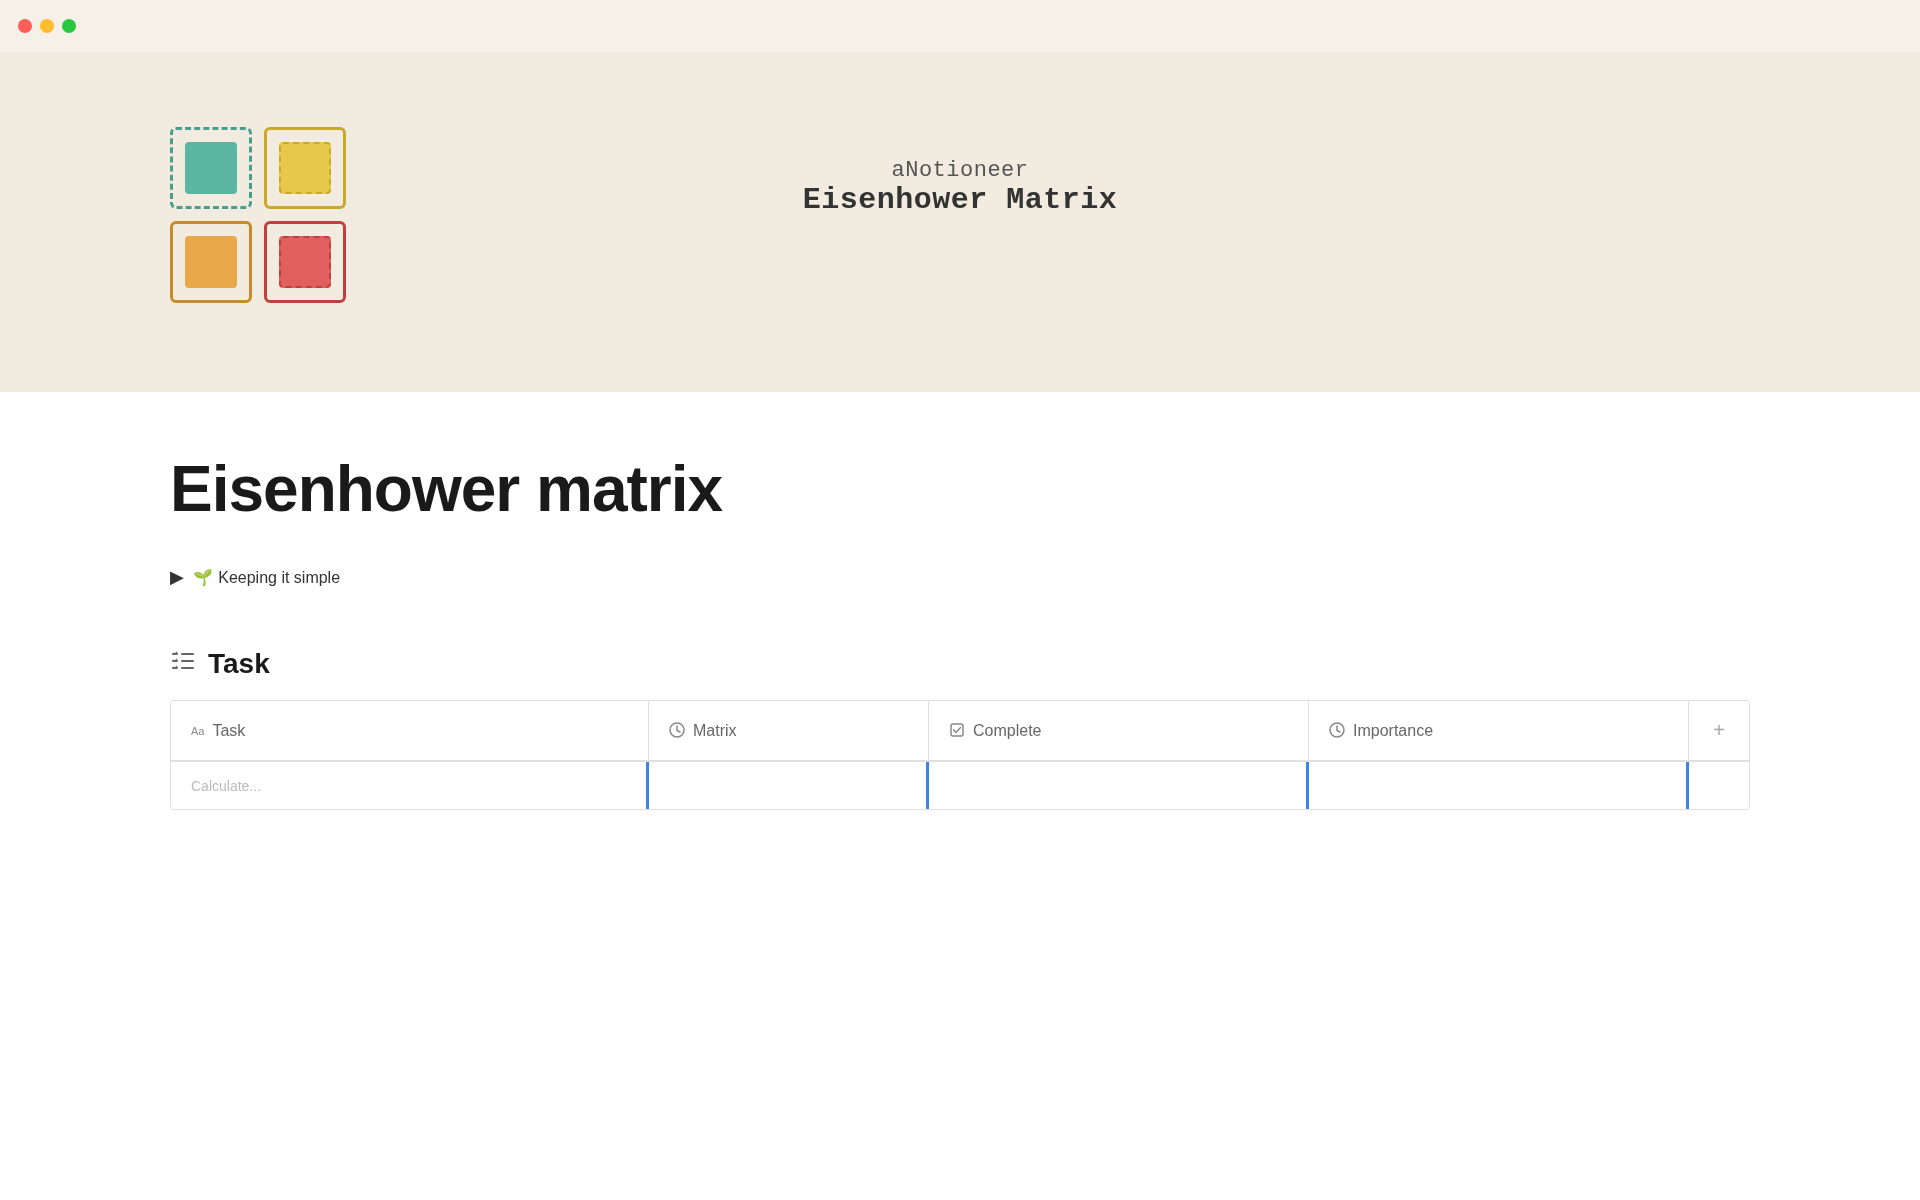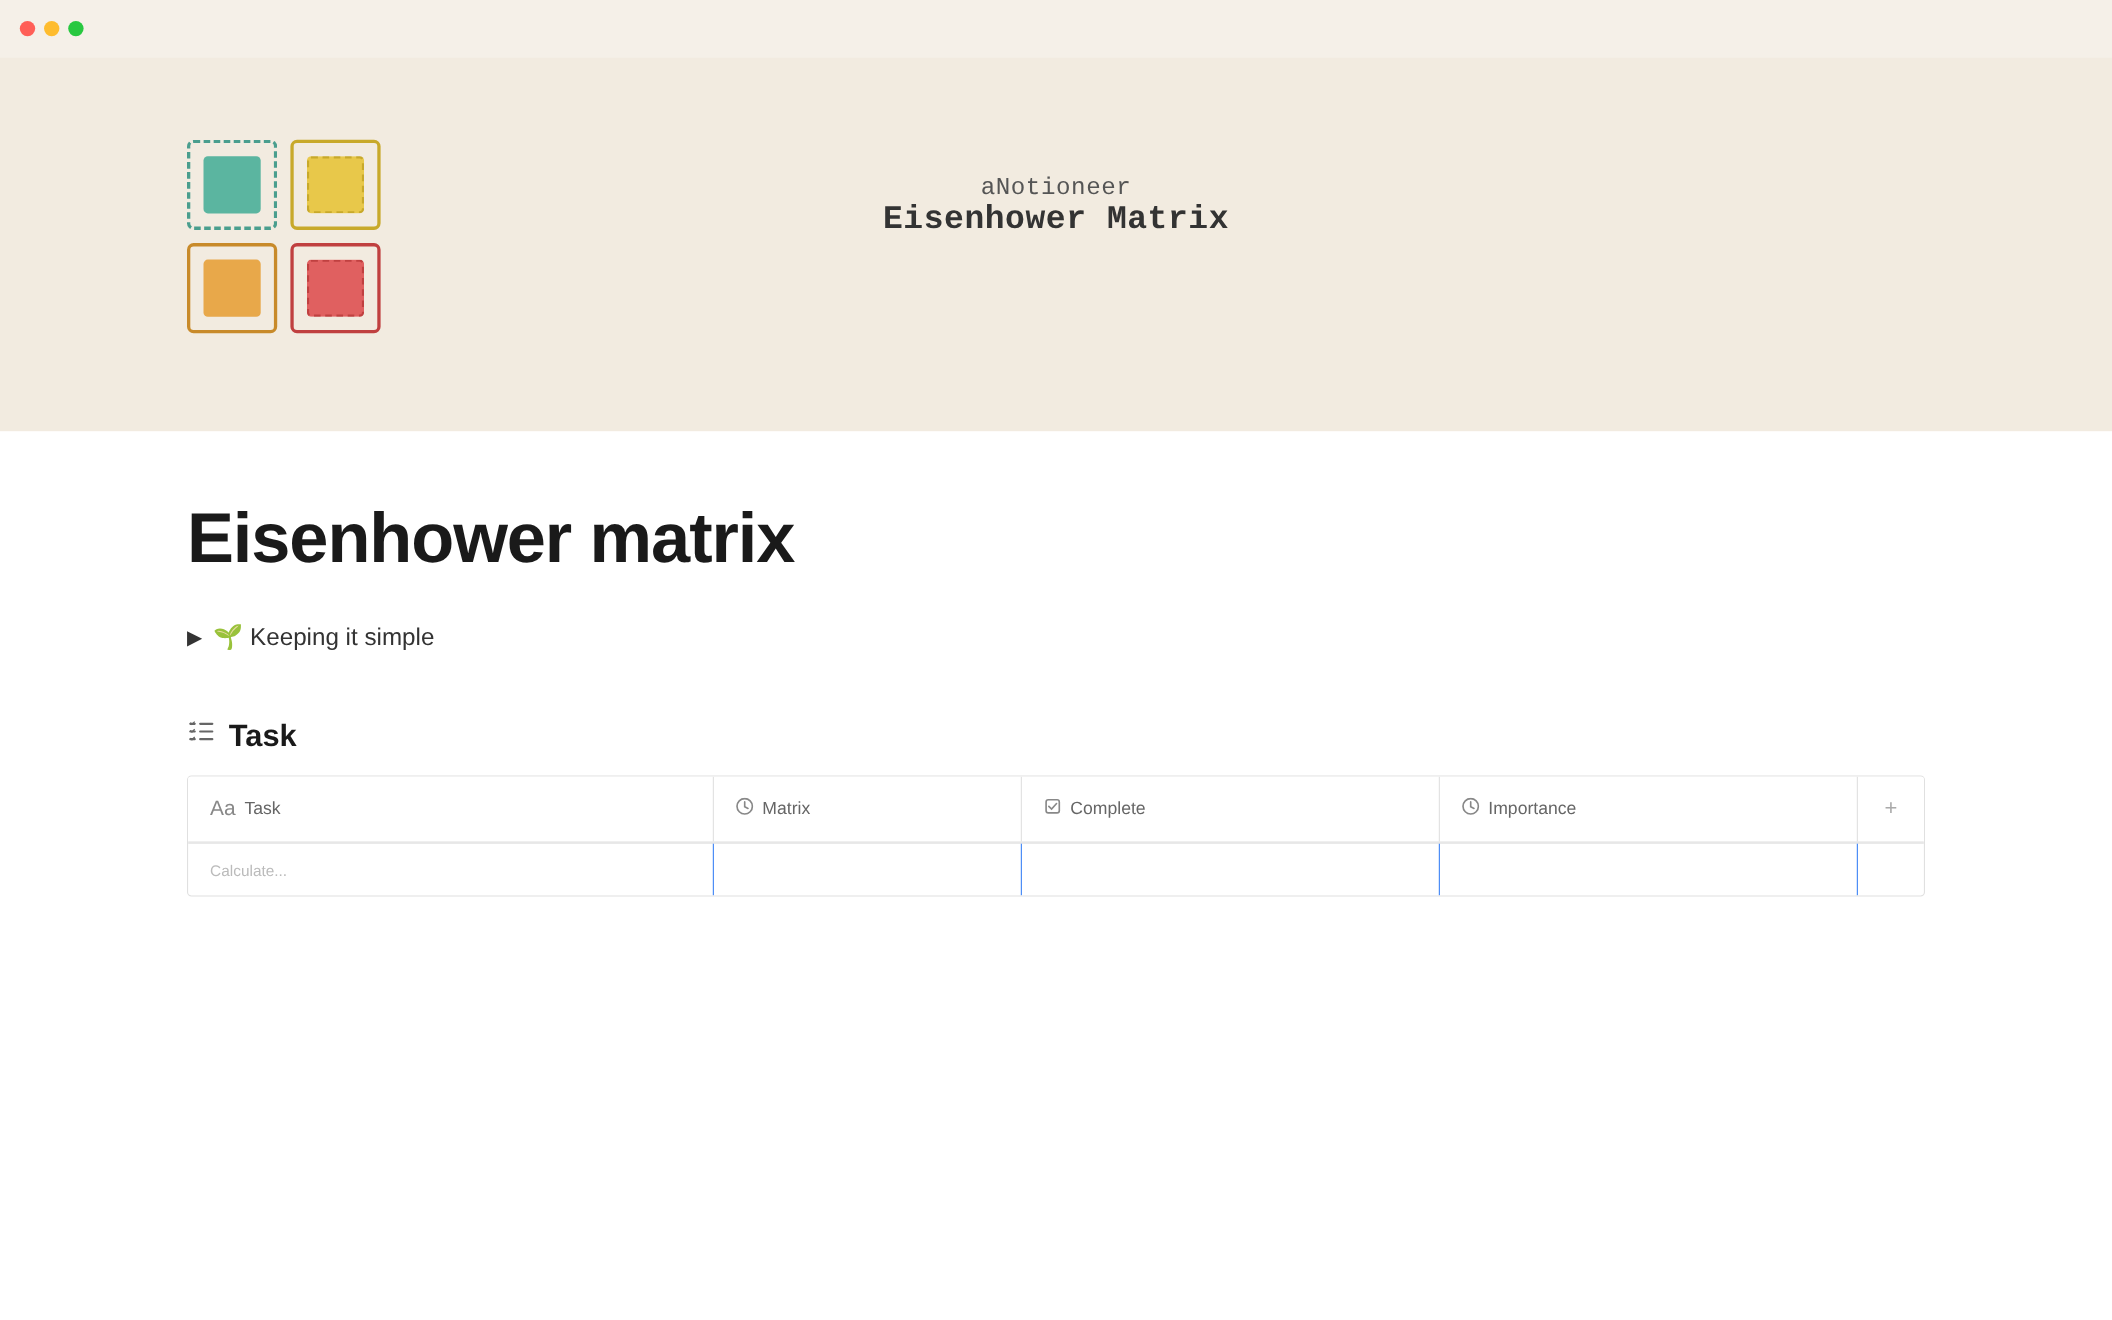--- a/index.html
+++ b/index.html
@@ -158,21 +158,21 @@
       margin-bottom: 60px;
     }
 
     .toggle-arrow {
       font-size: 18px;
       color: #333;
       cursor: pointer;
     }
 
     .toggle-text {
-      font-size: 22px;
+      font-size: 16px;
       color: #333;
     }
 
     
     .tasks-header {
       display: flex;
       align-items: center;
       gap: 12px;
       margin-bottom: 20px;
     }
@@ -213,37 +213,37 @@
       gap: 8px;
       border-right: 1px solid #e0e0e0;
     }
 
     .table-header-cell:last-child {
       border-right: none;
       justify-content: center;
     }
 
     .col-icon {
-      font-size: 19px;
+      font-size: 11px;
       color: #888;
     }
 
     
     .table-row {
       display: grid;
       grid-template-columns: 1fr 280px 380px 380px 60px;
       border-top: 1px solid #e0e0e0;
       min-height: 48px;
     }
 
     .table-row-cell {
       padding: 14px 20px;
       font-size: 15px;
       color: #999;
-      border-right: 1px solid #3b82f6;
+      border-right: 3px solid #3b82f6;
       display: flex;
       align-items: center;
     }
 
     .table-row-cell:last-child {
       border-right: none;
       justify-content: center;
     }
 
     .add-col-btn {

